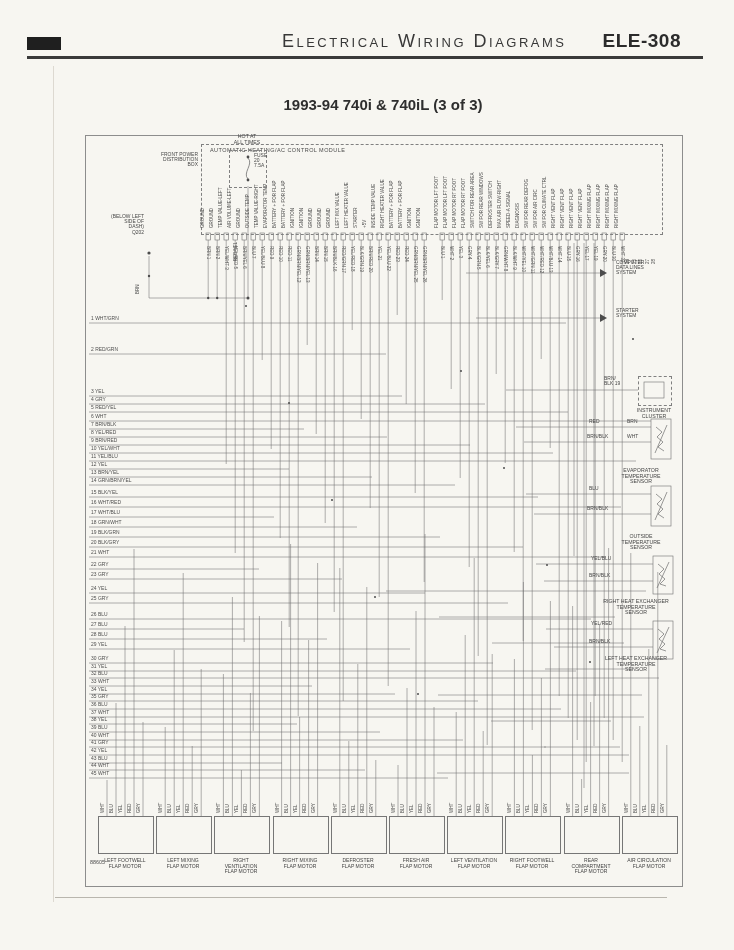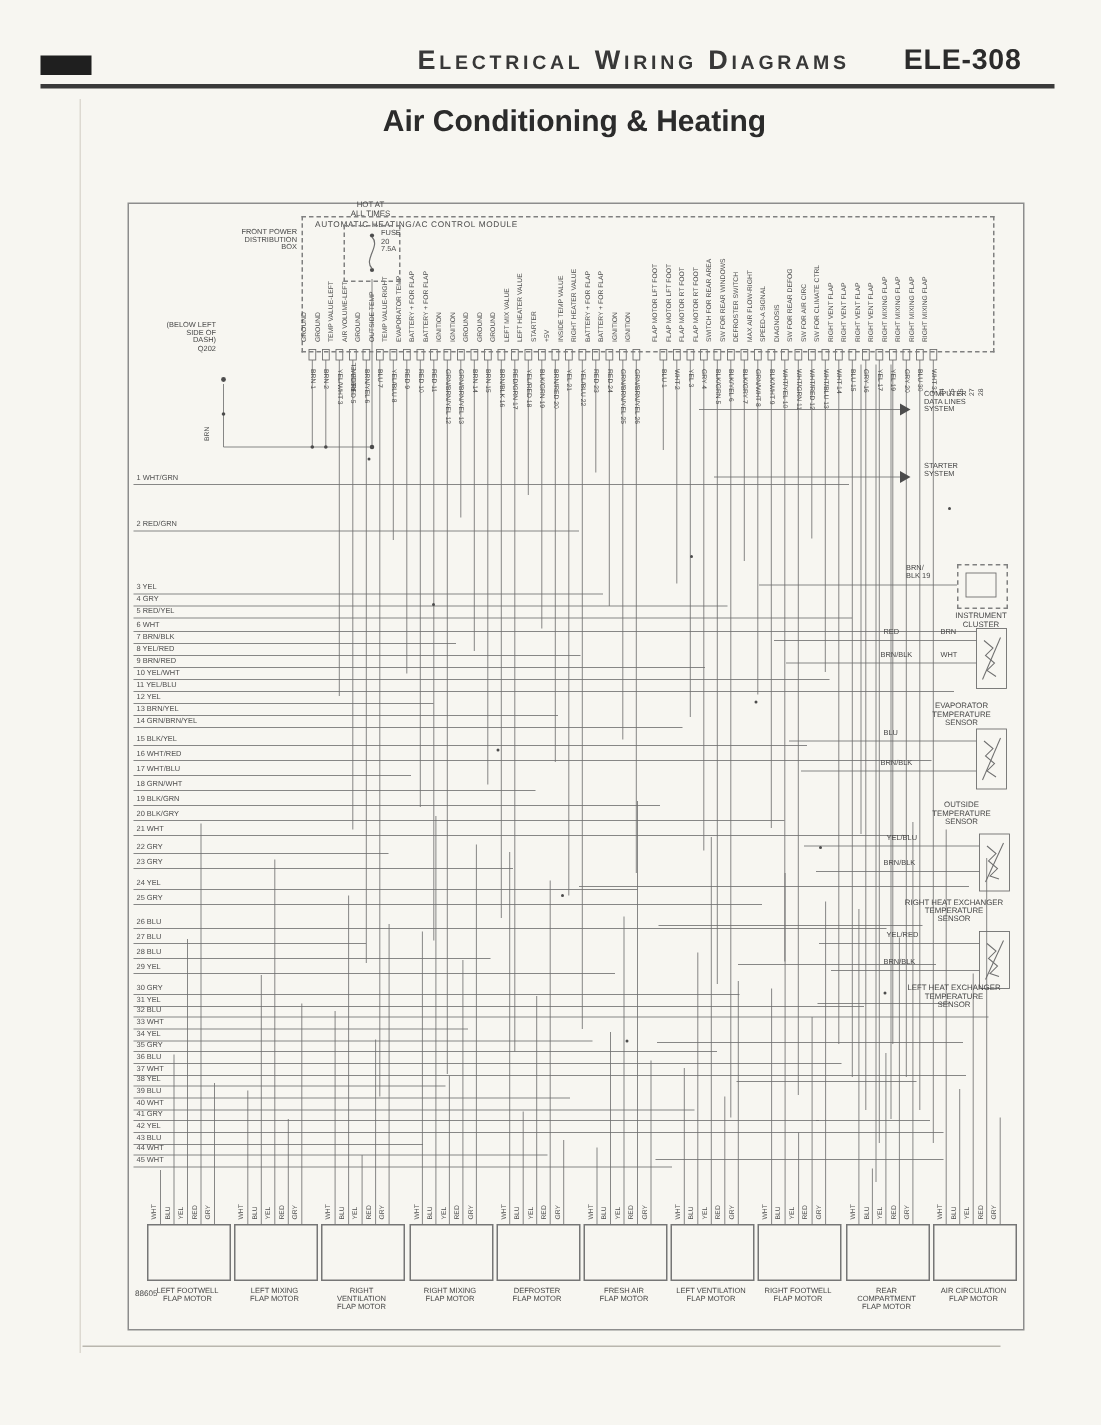--- a/index.html
+++ b/index.html
@@ -2,21 +2,21 @@
 <html><head>
 <meta charset="utf-8">
 <style>
   html,body{margin:0;padding:0;background:#e7e6e2;}
   .page{position:relative;width:734px;height:950px;background:#f7f6f1;
         font-family:"Liberation Sans",sans-serif;color:#3f3f3f;overflow:hidden;}
   .tabmark{position:absolute;left:27px;top:37px;width:34px;height:13px;background:#1f1f1f;}
   .pageedge{position:absolute;left:53px;top:66px;width:1px;height:836px;background:#ddd9d1;}
   .header{position:absolute;left:85px;top:30px;width:596px;display:flex;justify-content:flex-end;
           align-items:baseline;gap:36px;}
-  .h-title{font-variant:small-caps;font-size:18px;letter-spacing:2.5px;color:#383838;font-weight:700;}
+  .h-title{font-variant:small-caps;font-size:18px;letter-spacing:2.5px;color:#383838;font-weight:400;}
   .h-code{font-size:19px;font-weight:600;letter-spacing:.5px;color:#2b2b2b;}
   .h-rule{position:absolute;left:27px;top:56px;width:676px;height:2.5px;background:#3a3a3a;}
   .title{position:absolute;left:85px;top:70px;width:596px;text-align:center;
          font-size:20px;font-weight:700;color:#2b2b2b;}
   .subtitle{position:absolute;left:85px;top:96px;width:596px;text-align:center;
          font-size:15px;font-weight:700;color:#2e2e2e;}
   .diagram{position:absolute;left:85px;top:135px;width:596px;height:750px;
            border:1px solid #8d8d8d;}
   #mesh{position:absolute;left:0;top:0;}
   .modbox{position:absolute;left:115px;top:8px;width:460px;height:89px;border:1px dashed #808080;}
@@ -44,21 +44,21 @@
 <body>
 
 <div class="page">
   <div class="tabmark"></div>
   <div class="pageedge"></div>
   <div class="header">
     <div class="h-title">Electrical Wiring Diagrams</div>
     <div class="h-code">ELE-308</div>
   </div>
   <div class="h-rule"></div>
-  <div class="title">Air Conditioning &amp; Heating</div>
+  <div class="subtitle">1993-94 740i &amp; 740iL (3 of 3)</div>
 
   <div class="diagram" id="diagram">
     <svg id="mesh" width="596" height="750" viewBox="0 0 596 750">
         <rect x="120" y="97" width="4.5" height="7" fill="none" stroke="#6f6f6f" stroke-width="0.6"></rect>
         <line x1="122.2" y1="104" x2="122.2" y2="162" stroke="#6f6f6f" stroke-width="0.55"></line>
         <rect x="129" y="97" width="4.5" height="7" fill="none" stroke="#6f6f6f" stroke-width="0.6"></rect>
         <line x1="131.2" y1="104" x2="131.2" y2="162" stroke="#6f6f6f" stroke-width="0.55"></line>
         <rect x="138" y="97" width="4.5" height="7" fill="none" stroke="#6f6f6f" stroke-width="0.6"></rect>
         <line x1="140.2" y1="104" x2="140.2" y2="328" stroke="#6f6f6f" stroke-width="0.55"></line>
         <rect x="147" y="97" width="4.5" height="7" fill="none" stroke="#6f6f6f" stroke-width="0.6"></rect>

